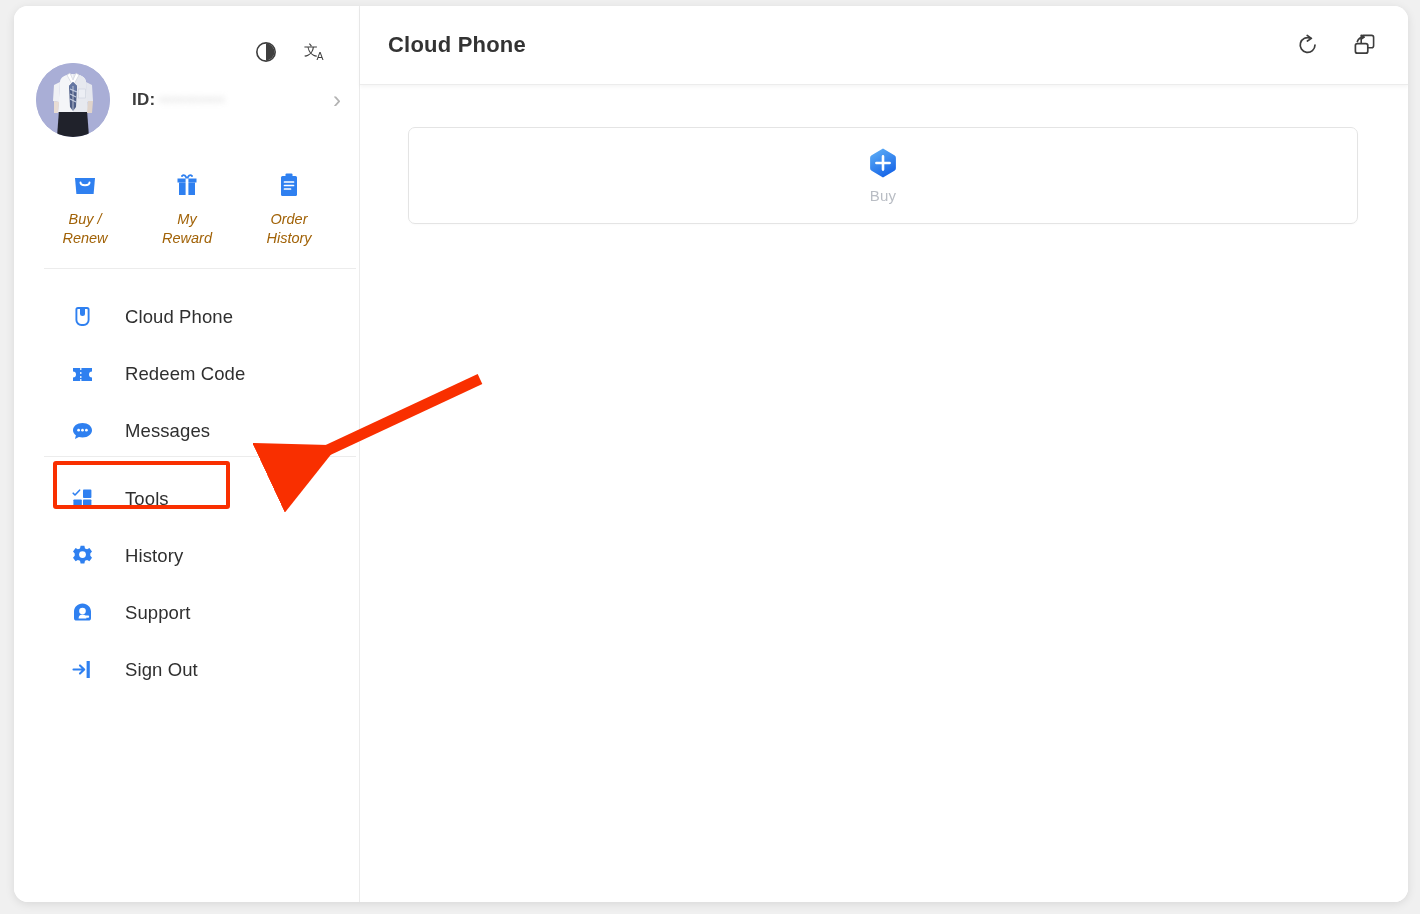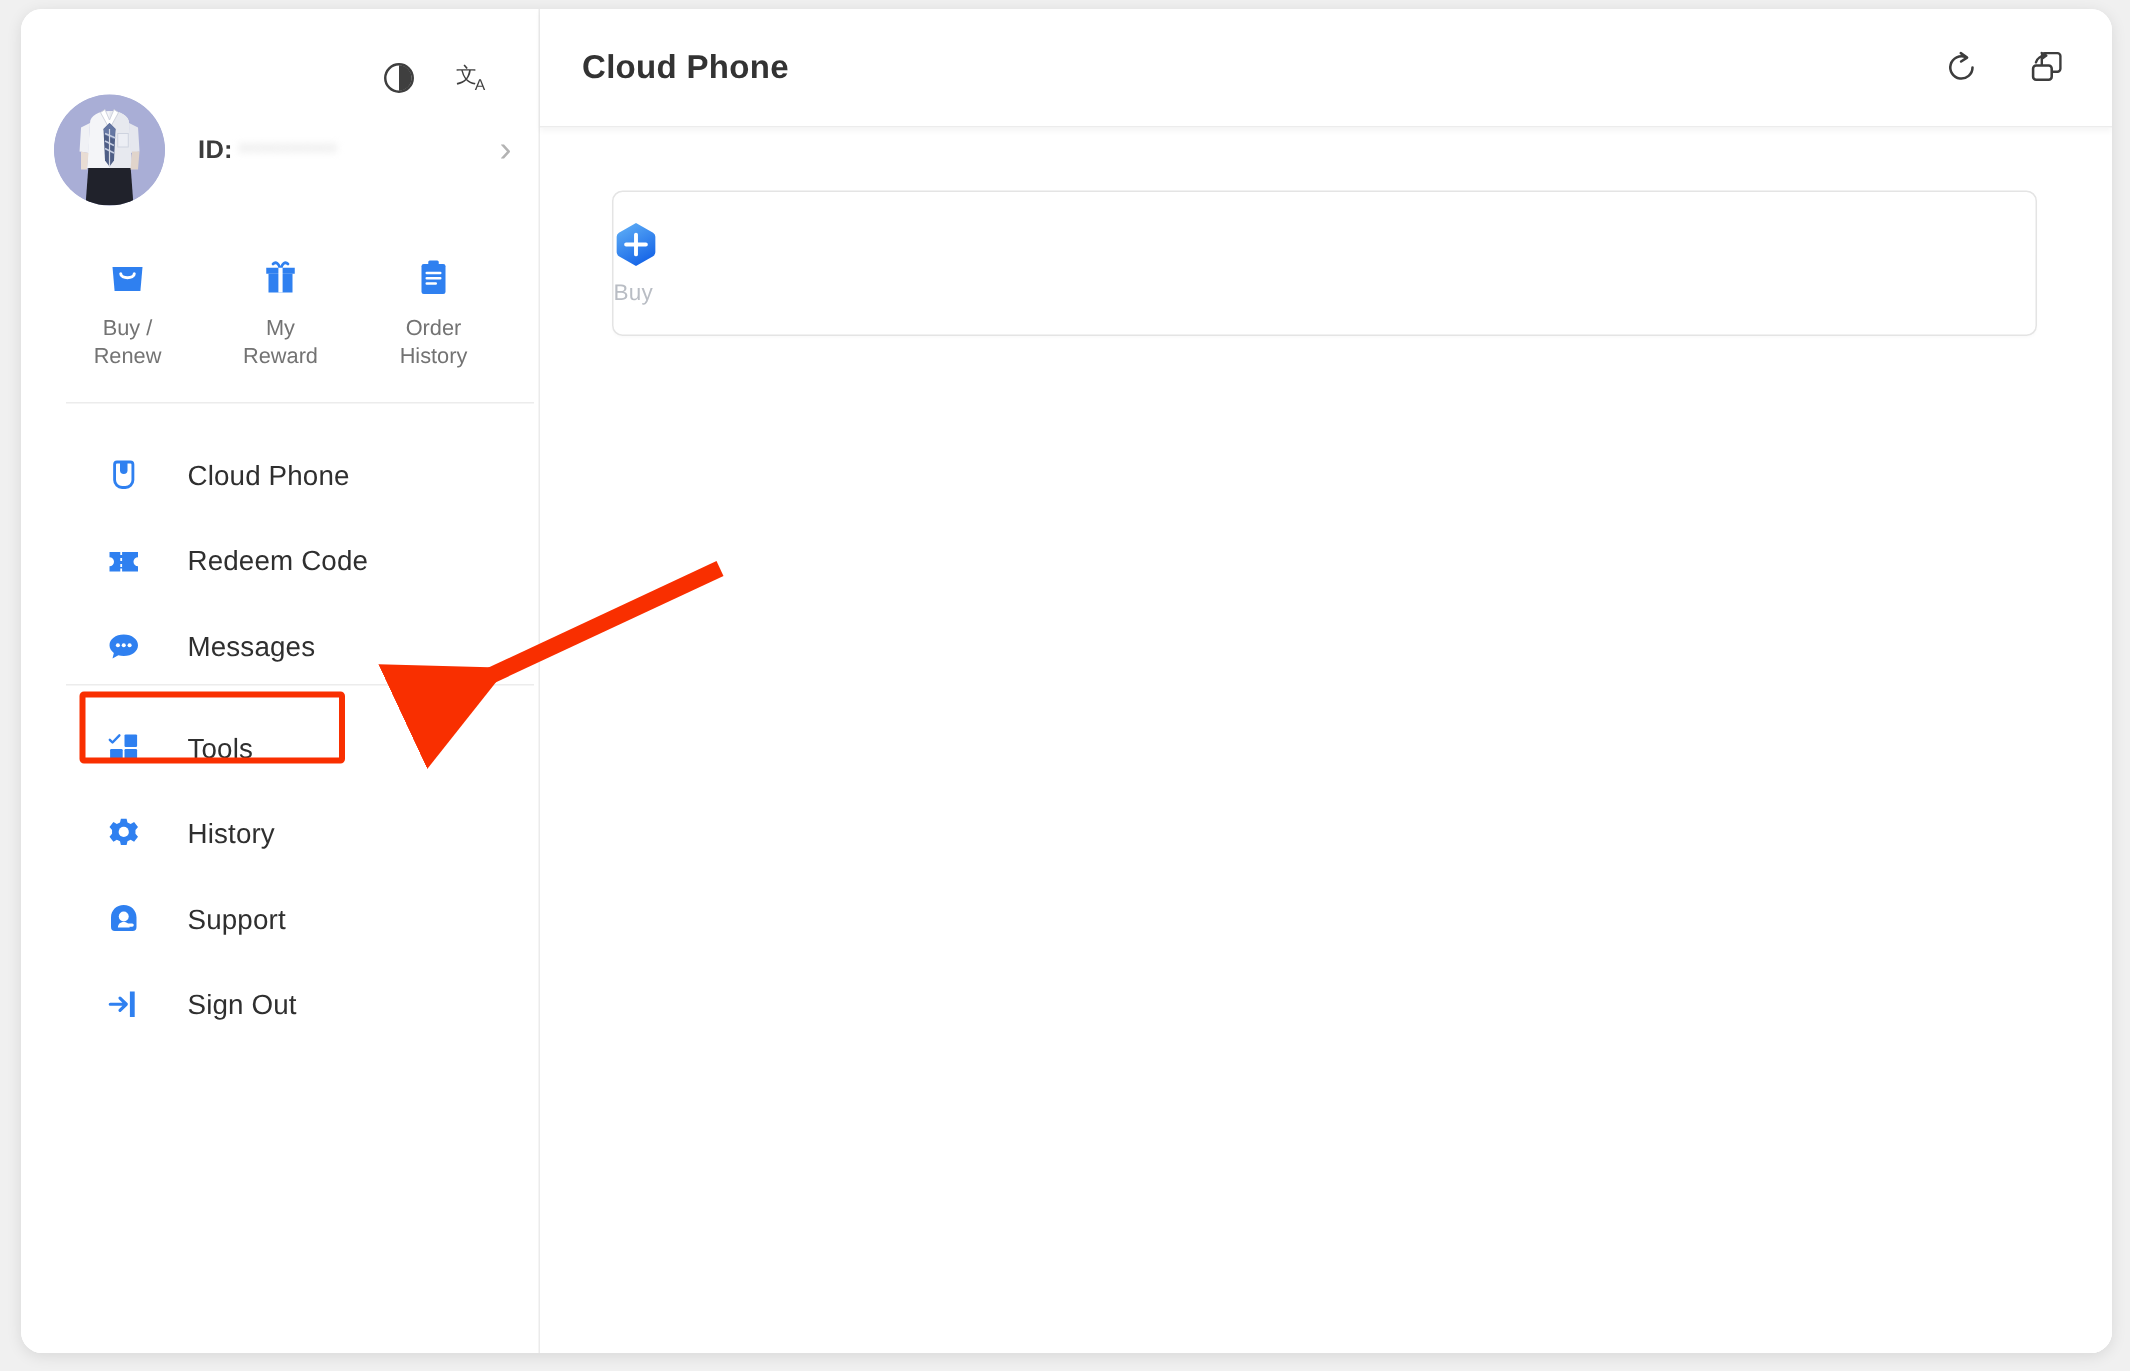--- a/index.html
+++ b/index.html
@@ -93,22 +93,23 @@
     justify-content: space-between;
   }
   .qa {
     width: 86px;
     text-align: center;
     cursor: pointer;
   }
   .qa .qa-ic { height: 30px; line-height: 0; margin-bottom: 9px; }
   .qa .qa-lb {
     font-size: 14.5px;
-    color: #737373;
+    color: #a16207;
     line-height: 1.32;
+    font-style: italic;
   }
 
   .divider {
     position: absolute;
     left: 30px;
     width: 312px;
     height: 1px;
     background: #ececec;
   }
   #div-1 { top: 262px; }
@@ -200,20 +201,21 @@
     background: #ffffff;
   }
 
   #buy-card {
     height: 97px;
     border: 1px solid #e4e4e4;
     border-radius: 7px;
     background: #ffffff;
     display: flex;
     flex-direction: column;
+    align-items: center;
     justify-content: center;
     cursor: pointer;
     box-shadow: 0 1px 2px rgba(0,0,0,0.02);
   }
   #buy-card .plus-wrap { line-height: 0; margin-bottom: 8px; }
   #buy-label {
     font-size: 15px;
     color: #b9bdc4;
     letter-spacing: .2px;
   }

